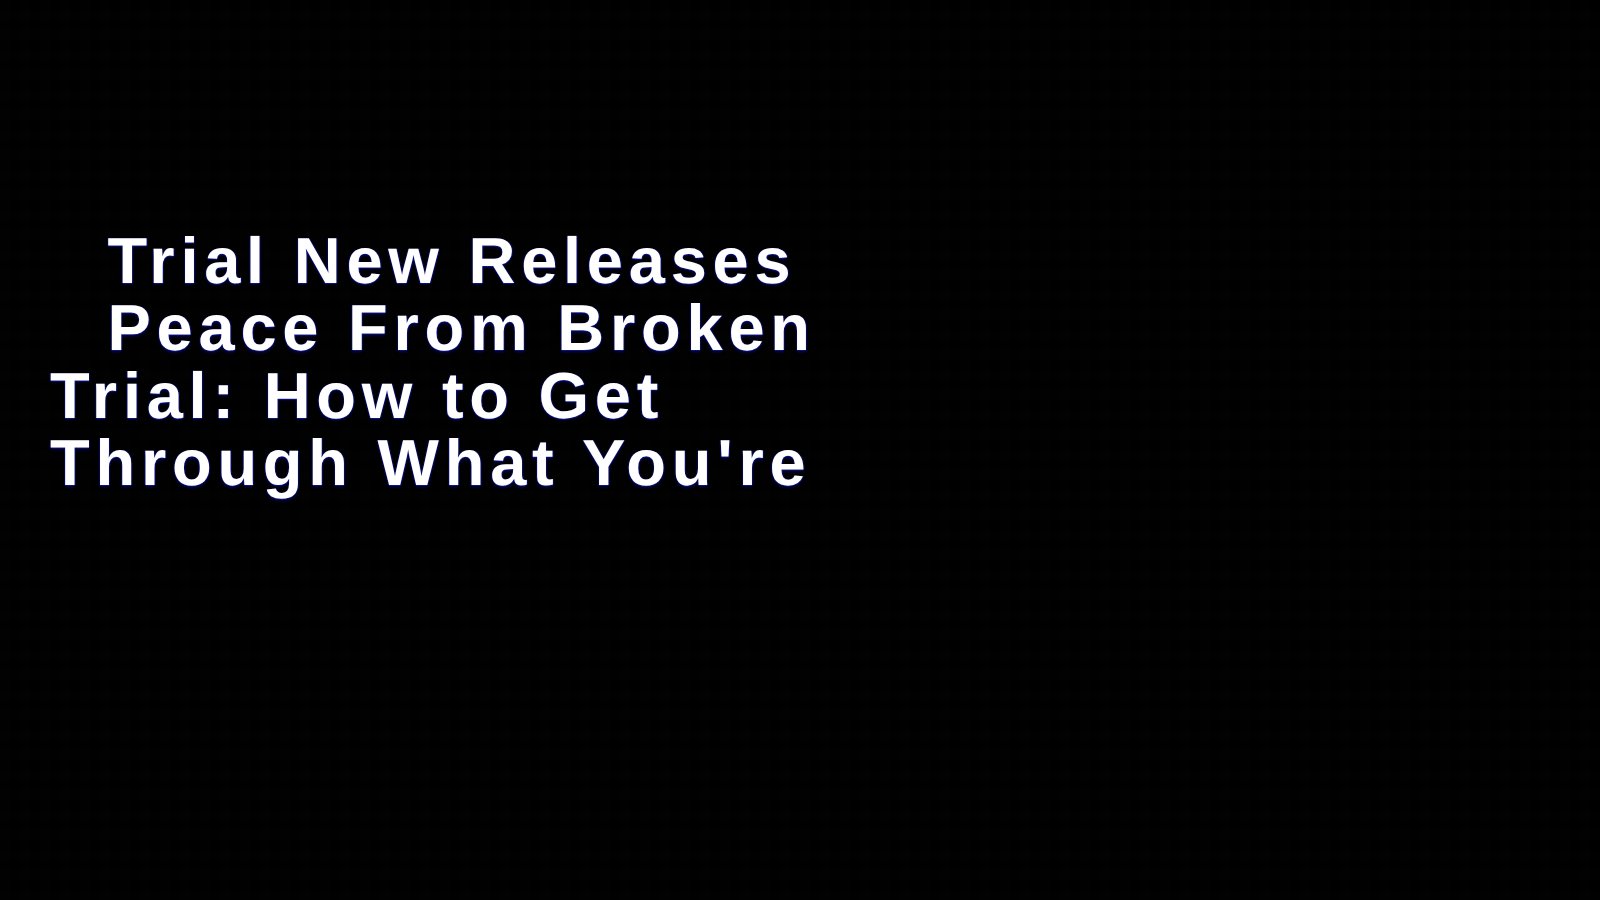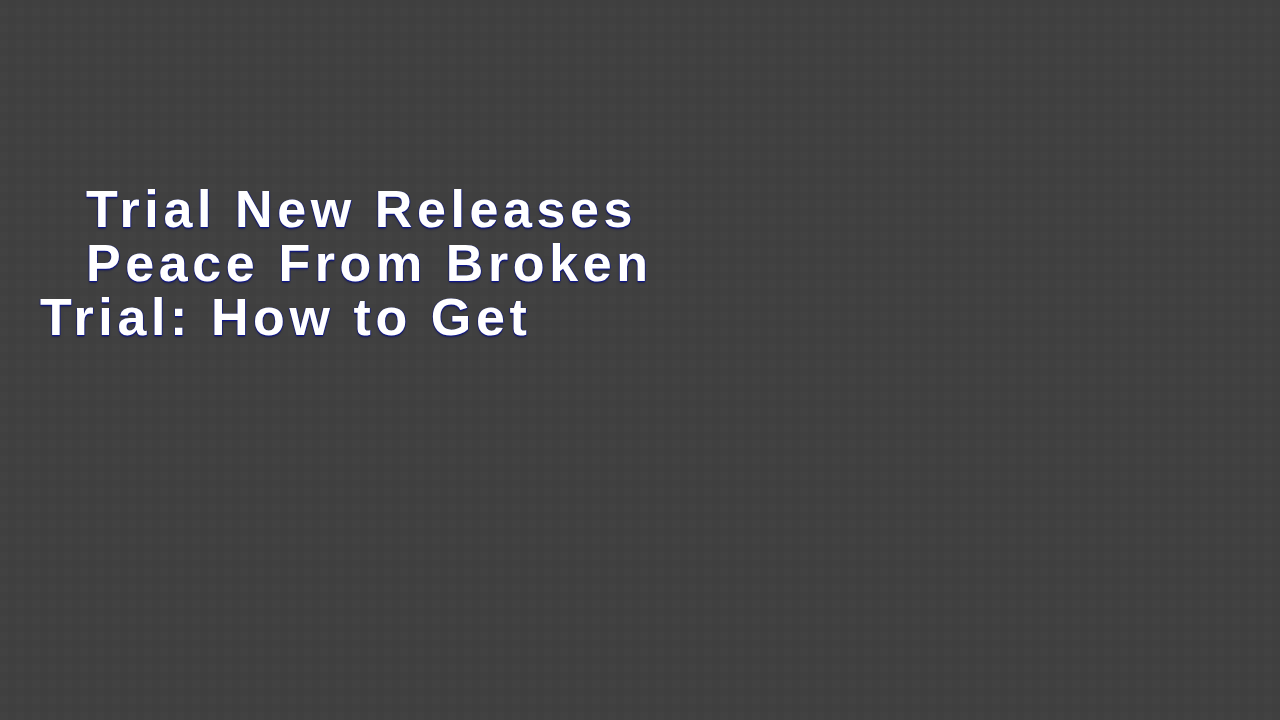--- a/index.html
+++ b/index.html
@@ -7,21 +7,21 @@
     margin: 0;
     padding: 0;
     background: #0f1cb0;
   }
 
   #screen {
     position: relative;
     width: 1280px;
     height: 720px;
     overflow: hidden;
-    background-color: #404040;
+    background-color: #000000;
     font-family: "Liberation Sans", "DejaVu Sans", sans-serif;
     -webkit-font-smoothing: antialiased;
   }
 
   
   #noise-overlay {
     position: absolute;
     inset: 0;
     pointer-events: none;
     opacity: 0.40;
@@ -63,15 +63,16 @@
 <body>
 
 <div id="screen">
 
   <div id="noise-overlay"></div>
 
   <div id="promo-text-block">
     <span class="promo-line indent-wide">Trial New Releases</span>
     <span class="promo-line indent-wide">Peace From Broken</span>
     <span class="promo-line indent-narrow">Trial: How to Get</span>
+    <span class="promo-line indent-narrow">Through What You're</span>
   </div>
 
 </div>
 
 </body></html>

